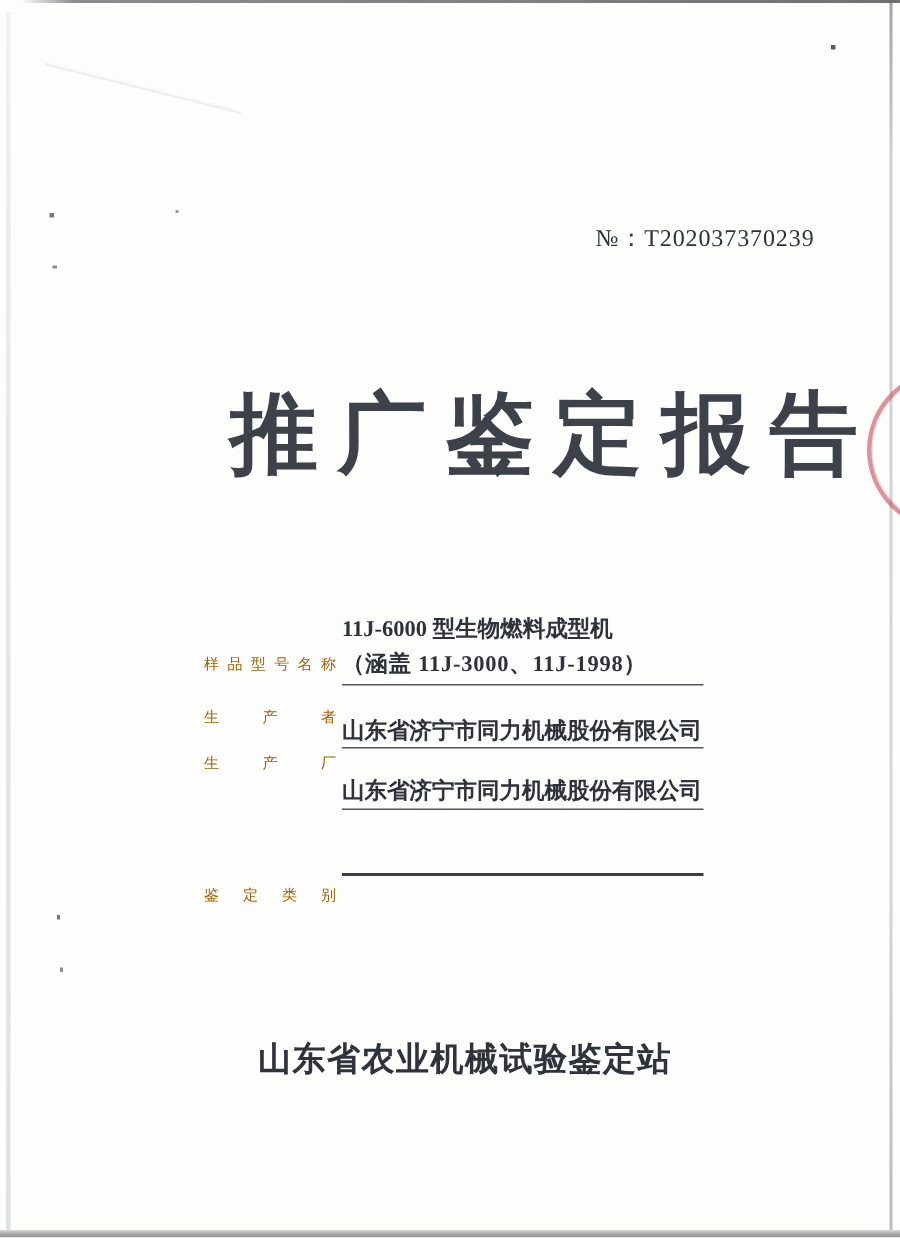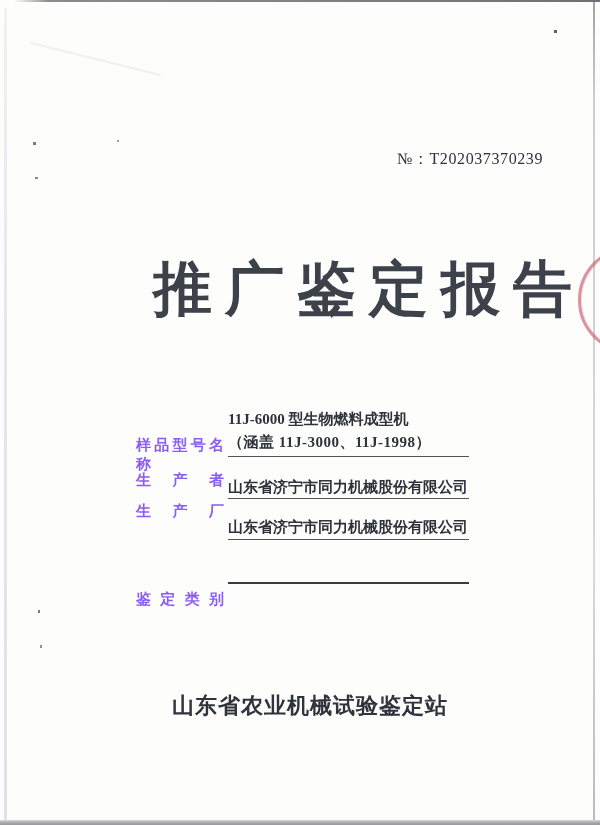--- a/index.html
+++ b/index.html
@@ -54,21 +54,21 @@
     font-size: 16px; letter-spacing: 0.6px; color: #2e323b;
     white-space: nowrap;
   }
   .doc-title {
     position: absolute; left: 141px; top: 250px;
     font-size: 59px; font-weight: 700; letter-spacing: 13px;
     color: #3d414a; white-space: nowrap; margin-left: 12px;
   }
   .field-label {
     position: absolute; left: 136px; width: 88px;
-    font-size: 15px; font-weight: 700; color: #8b5cf6;
+    font-size: 10px; font-weight: 400; color: #a16207;
     text-align: justify; text-align-last: justify; white-space: normal;
   }
   .lab1 { top: 436px; }
   .lab2 { top: 471px; }
   .lab3 { top: 502px; }
   .lab4 { top: 590px; }
   .field-value {
     position: absolute; left: 228px; width: 240px;
     font-size: 15px; font-weight: 700; color: #2e323b;
     white-space: nowrap;

